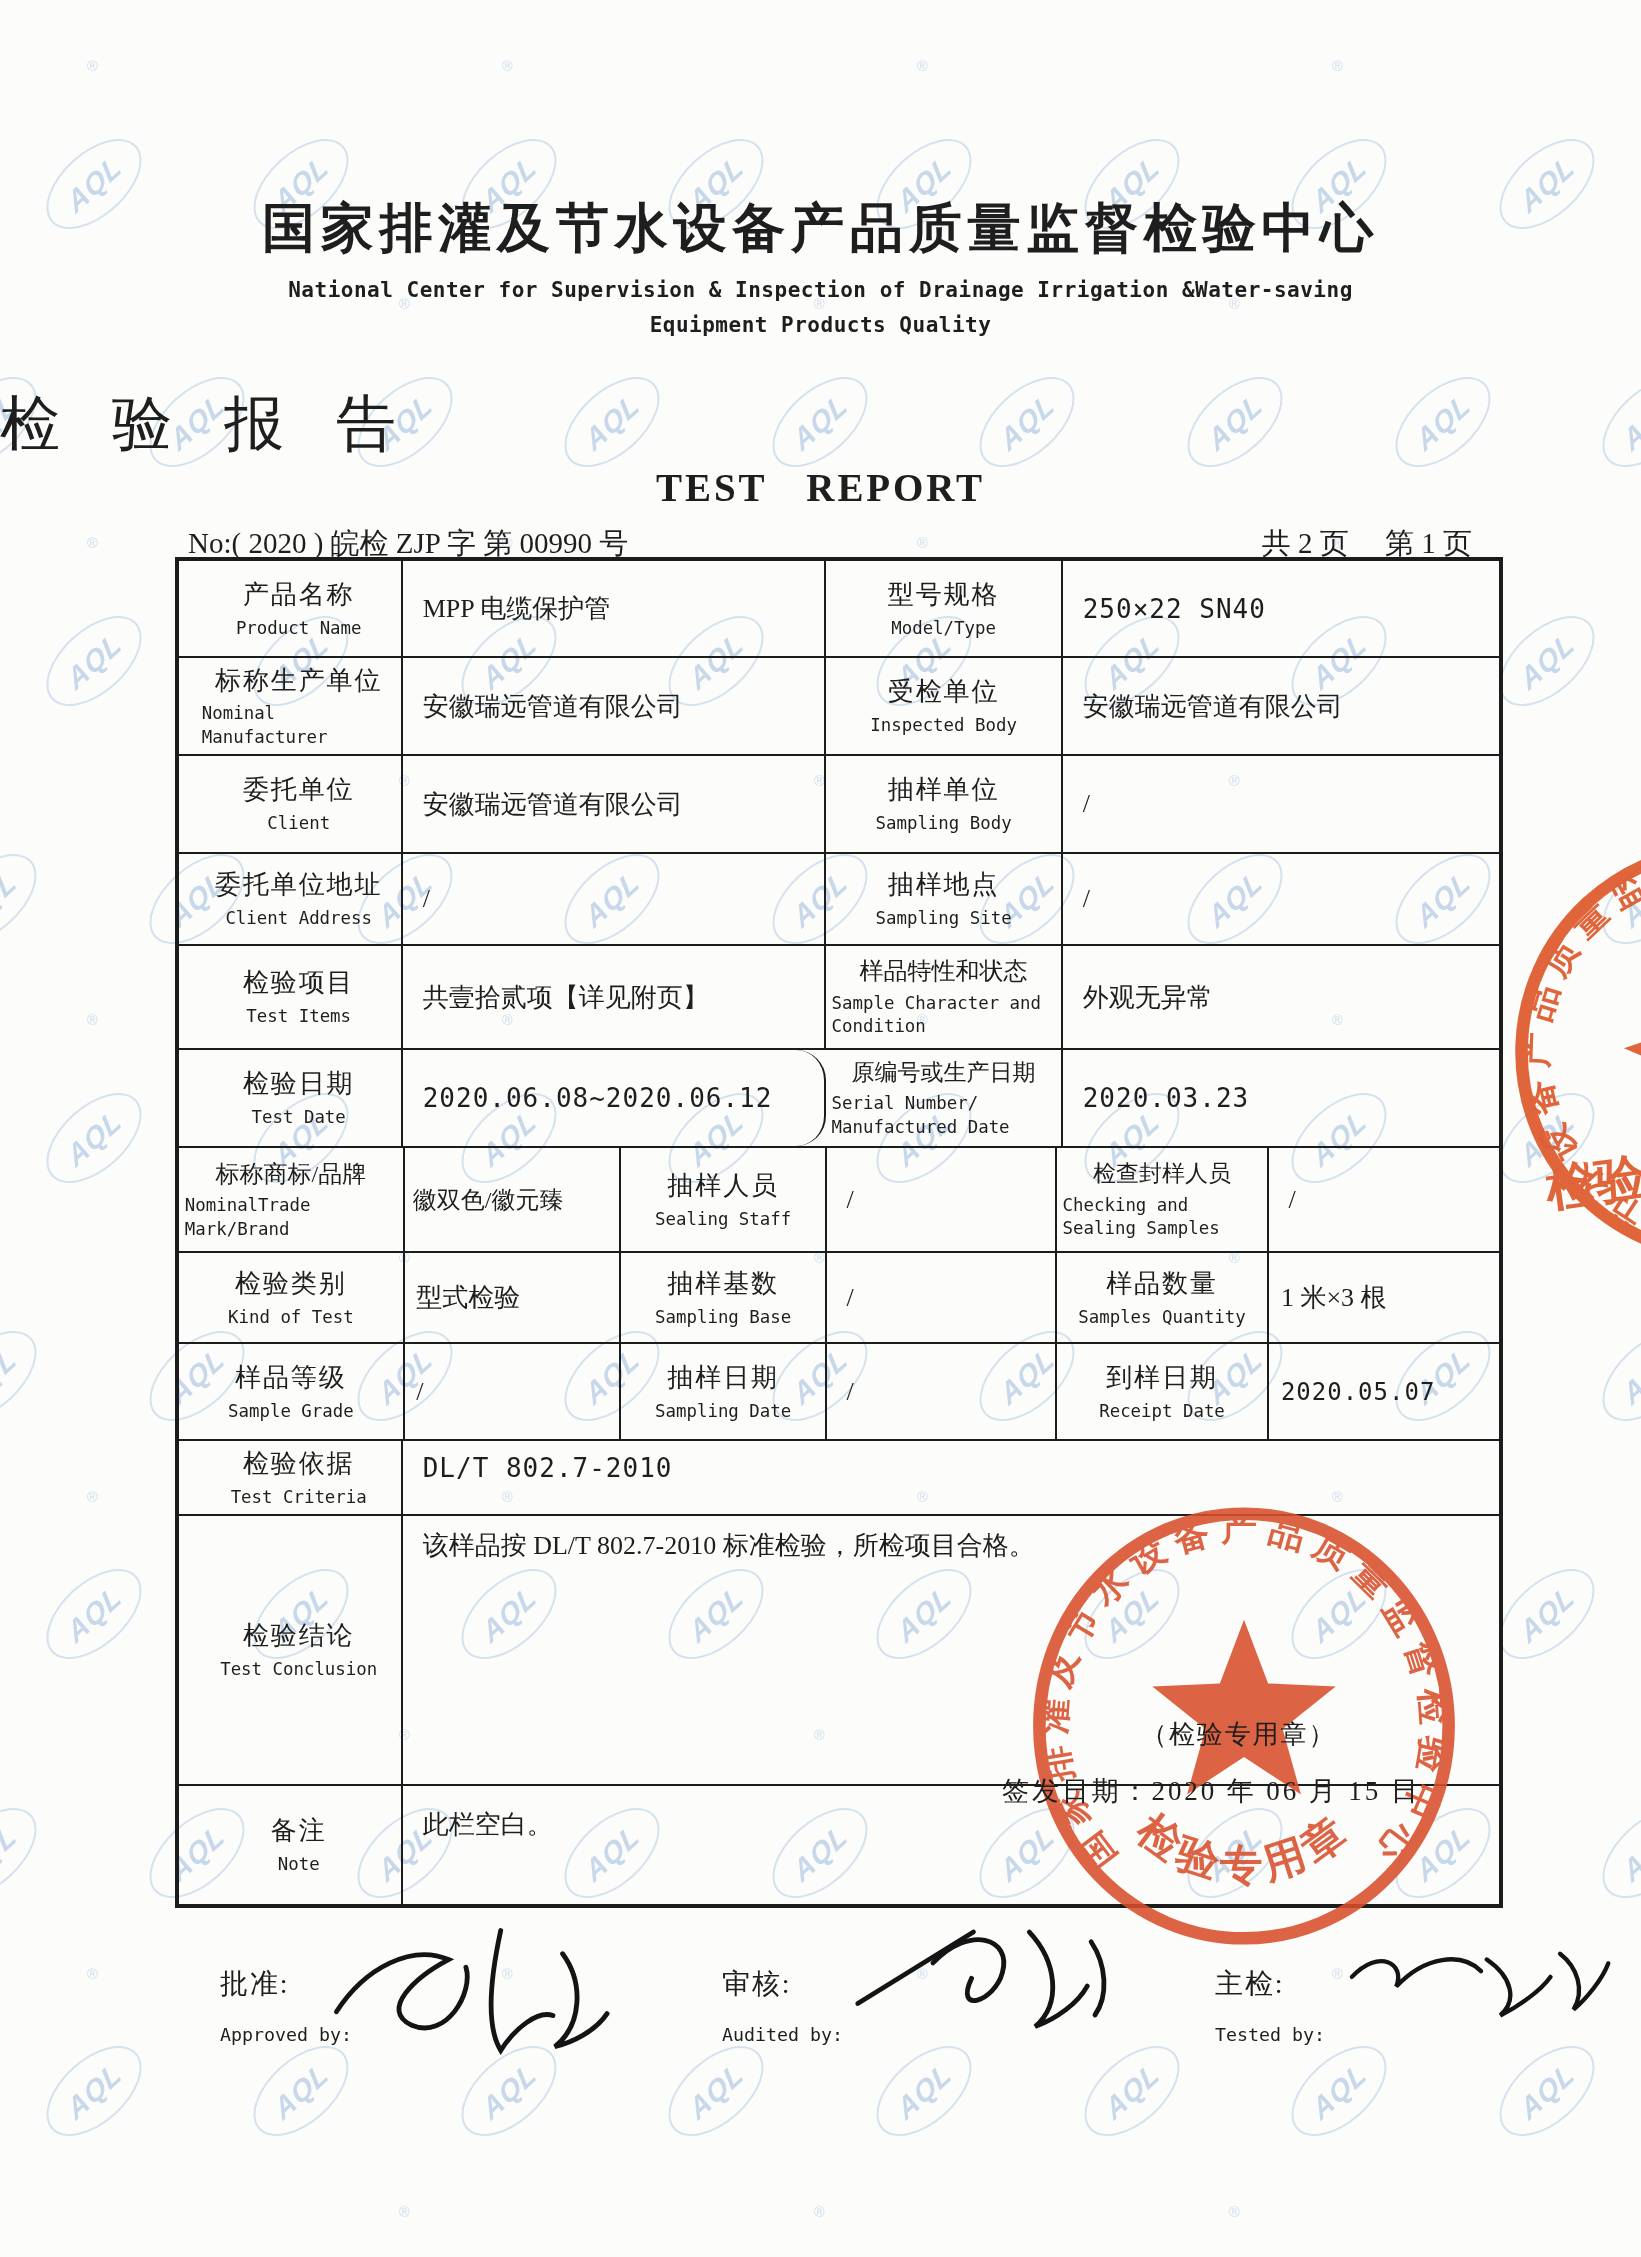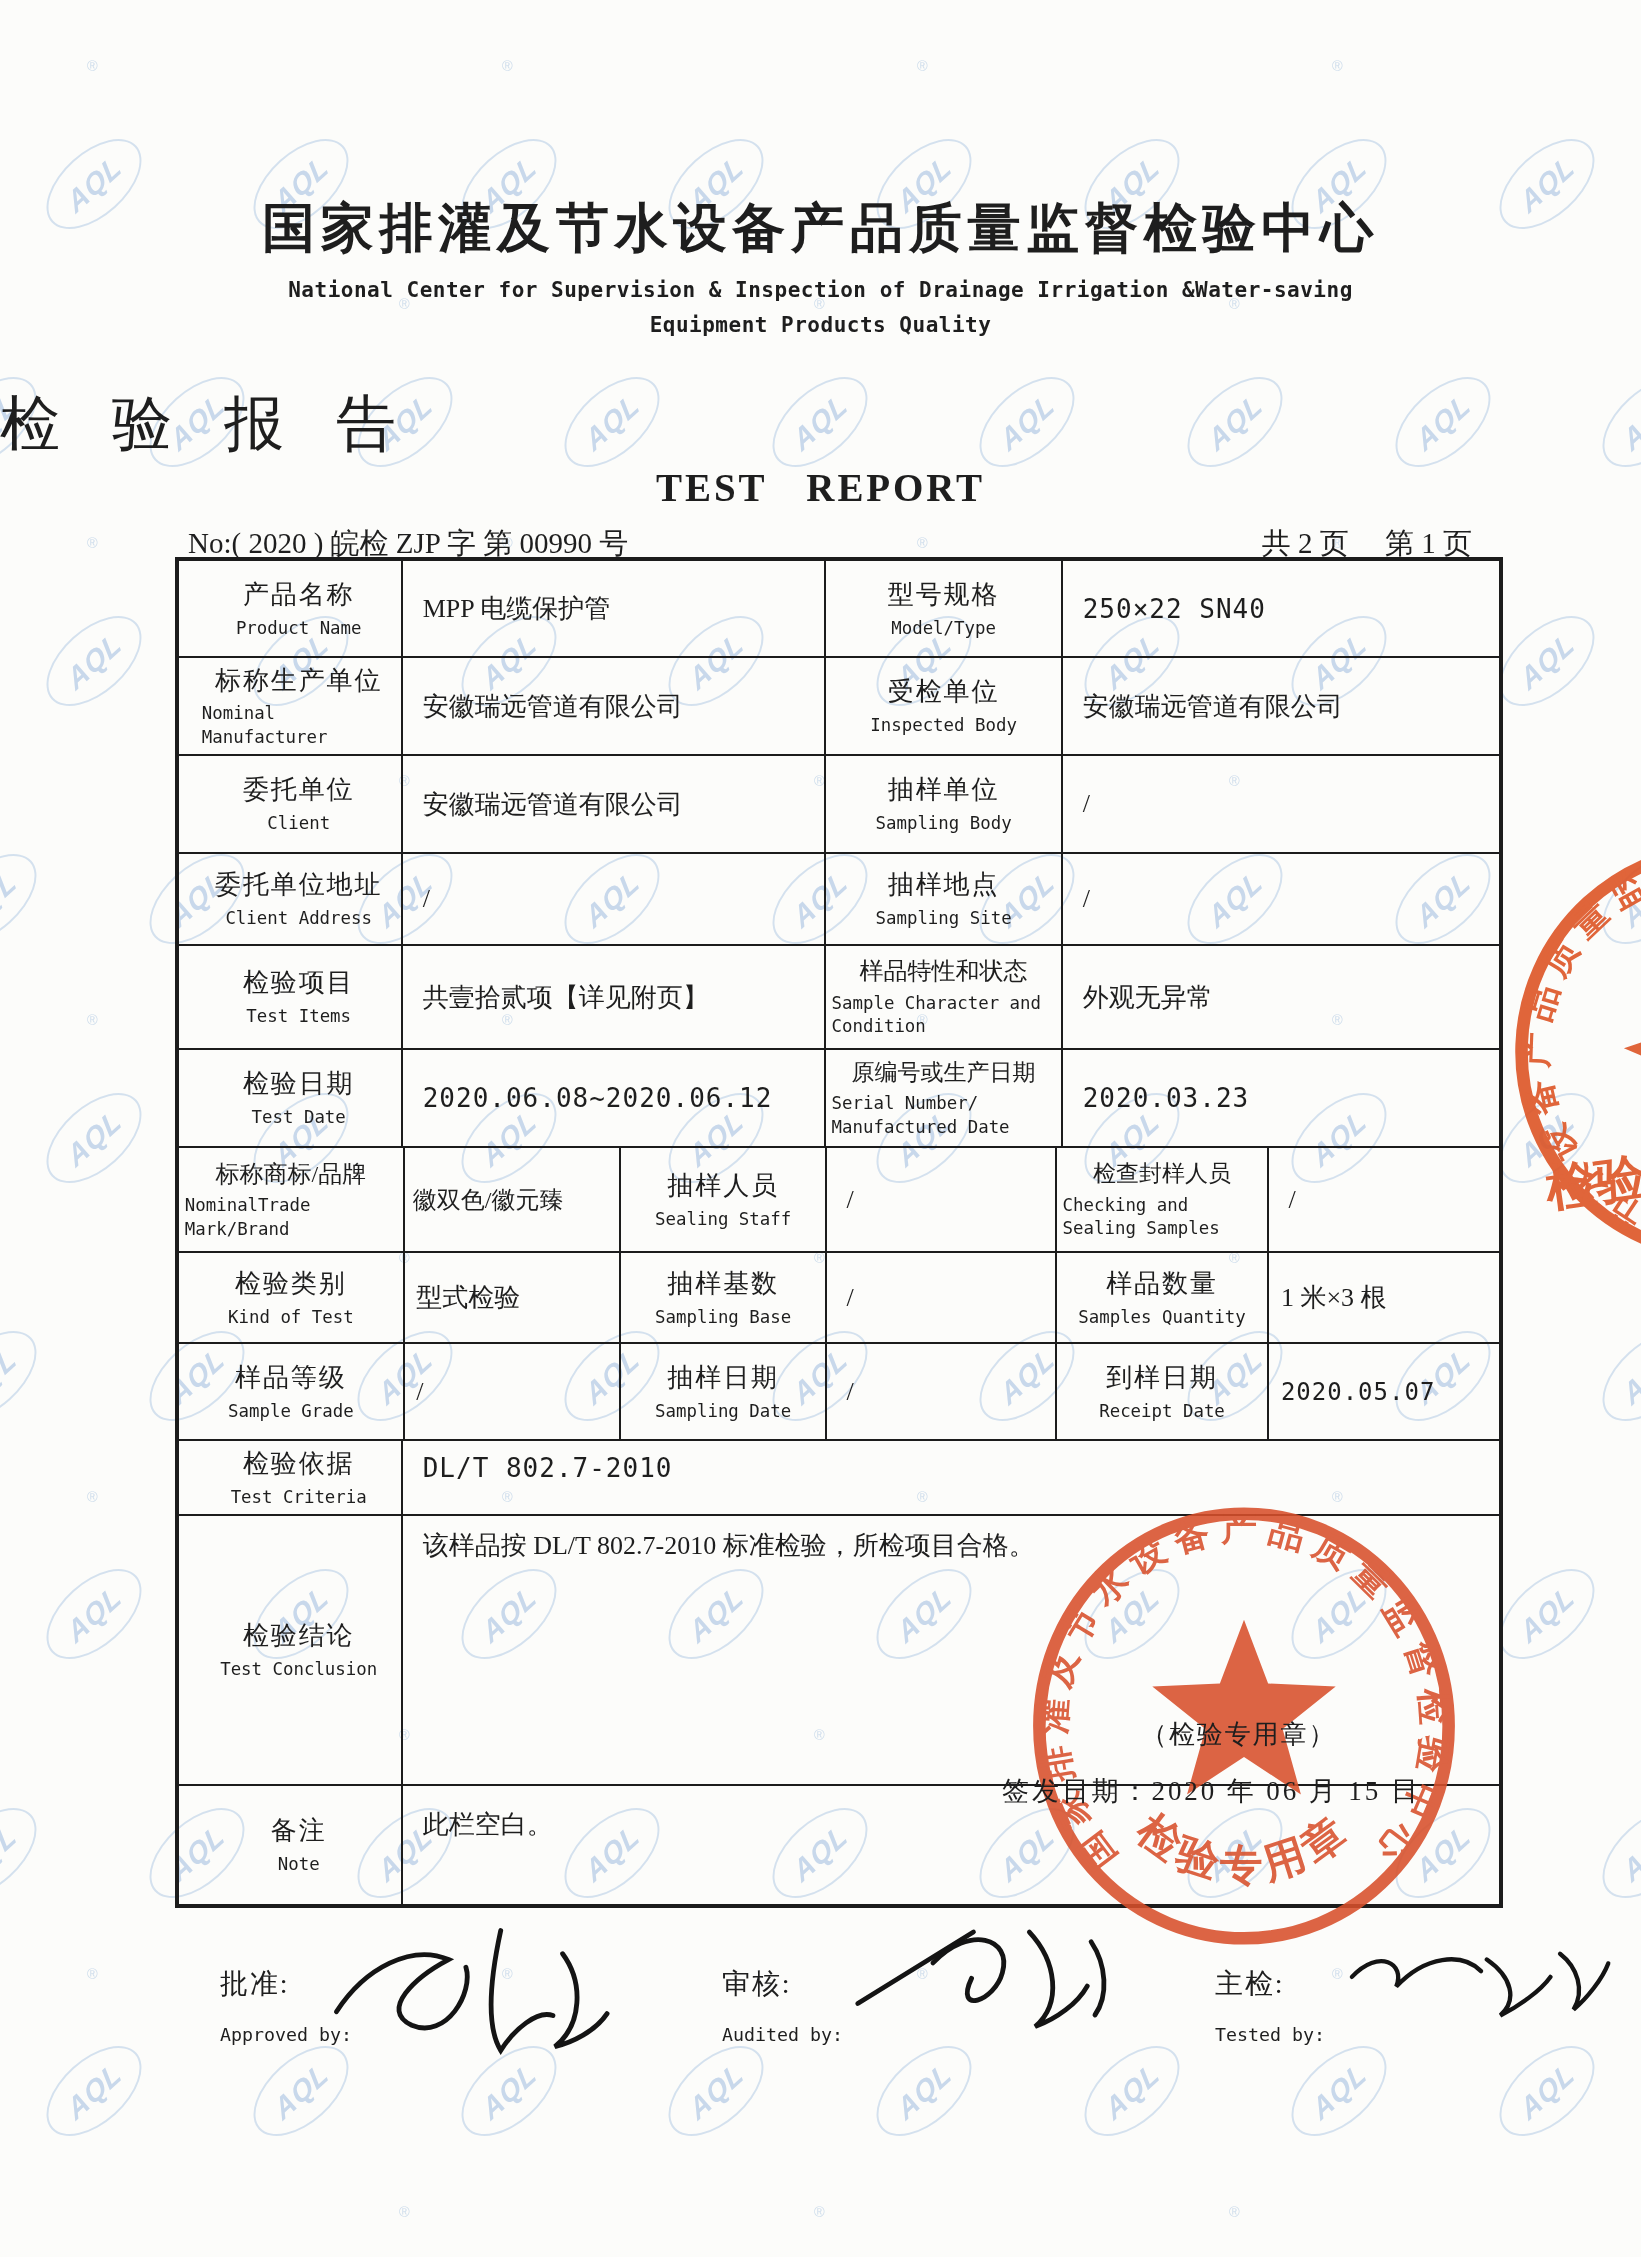--- a/index.html
+++ b/index.html
@@ -31,21 +31,21 @@
        border:4.8px solid #1c1c1c;box-sizing:border-box;background:transparent;}
   .tr{display:flex;border-bottom:2.9px solid #1c1c1c;box-sizing:border-box;}
   .tr:last-child{border-bottom:none;}
   .td{border-right:2.9px solid #1c1c1c;box-sizing:border-box;display:flex;
       flex-direction:column;align-items:center;justify-content:center;}
   .td:last-child{border-right:none;}
   .lbl .zh{font-size:26px;letter-spacing:1.9px;text-align:center;}
   .lbl .en{font-family:"DejaVu Sans Mono",monospace;font-size:17.4px;margin-top:4.8px;
       line-height:1.35;padding:0 5.8px;}
   .val{align-items:flex-start;justify-content:center;padding-left:19.3px;font-size:26px;}
-  .val.mono{font-family:"DejaVu Sans Mono",monospace;font-size:26px;letter-spacing:1px;}
+  .val.mono{font-family:"DejaVu Sans Mono",monospace;font-size:26px;letter-spacing:1px;border-radius:30px;}
   .val.top{justify-content:flex-start;padding-top:11.6px;}
   .c17{width:17%;padding-left:17px;} .c32{width:32%;} .c18{width:18%;} .c33{width:33%;}
   .s1{width:17.1%;} .s2{width:16.4%;} .s3{width:15.6%;} .s4{width:17.4%;} .s5{width:16.1%;} .s6{width:17.4%;}
   .c83{width:83%;}
   
   .stamp1{position:absolute;left:1022px;top:1499px;z-index:3;}
   .stamp2{position:absolute;left:1508px;top:830px;z-index:3;}
   .stamp-note{position:absolute;left:1141px;top:1717px;font-size:26px;letter-spacing:1.9px;z-index:4;}
   .issue-date{position:absolute;left:1002px;top:1773px;font-size:27px;letter-spacing:2.9px;z-index:4;}
   

